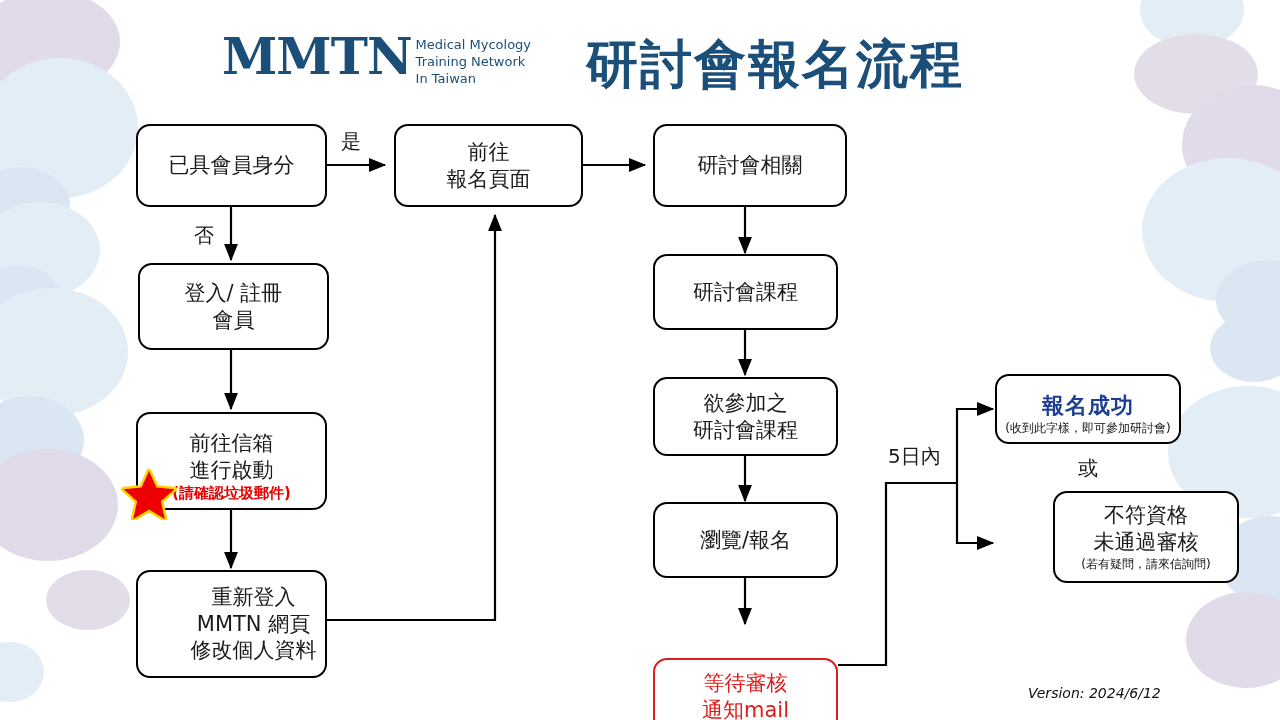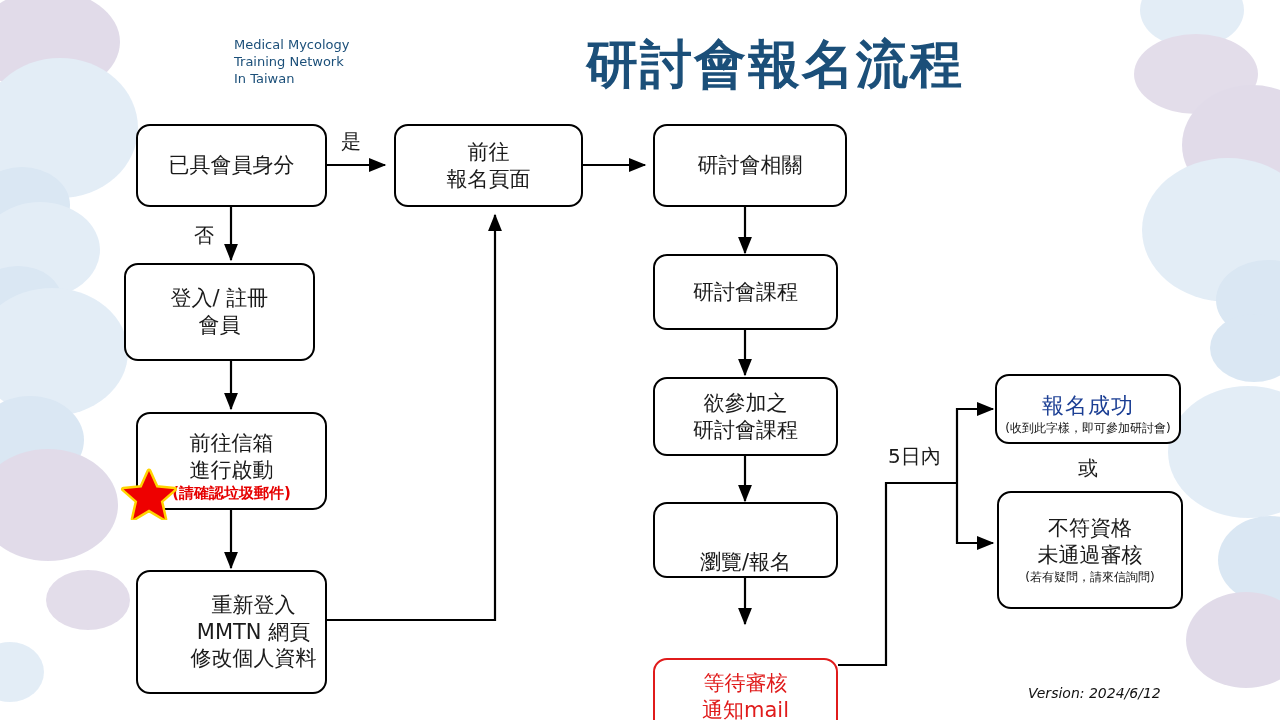--- a/index.html
+++ b/index.html
@@ -26,21 +26,21 @@
     justify-content:center;
     text-align:center;
     color:#1a1a1a;
     font-size:21px;
     line-height:1.28;
     z-index:3;
   }
   .node .ln{display:block;white-space:nowrap;}
   .node.red{border-color:#e01b1b;color:#e01b1b;}
   .node.blue-title .hl{
-    color:#1c3f94;font-weight:normal;font-size:22px;letter-spacing:1px;margin-top:9px;
+    color:#1c3f94;font-weight:bold;font-size:22px;letter-spacing:1px;margin-top:9px;
   }
   .sub{font-size:12px;line-height:1.2;color:#111;white-space:nowrap;margin-top:1px;}
   .note-red{color:#e60000;font-weight:bold;font-size:15px;white-space:nowrap;}
   .elabel{
     position:absolute;z-index:4;font-size:20px;color:#1a1a1a;white-space:nowrap;
   }
   #title{
     position:absolute;z-index:5;
     color:#1b4f79;
     font-weight:bold;
@@ -48,21 +48,21 @@
     letter-spacing:2px;
     white-space:nowrap;
     font-family:"DejaVu Sans","Liberation Sans",sans-serif;
   }
   #logo{position:absolute;z-index:5;display:flex;align-items:flex-start;}
   #logo .mark{
     font-family:"DejaVu Serif","Liberation Serif",serif;
     font-weight:bold;font-size:50px;color:#1b4f79;letter-spacing:-1px;line-height:1;
   }
   #logo .tagline{
-    margin-left:12px;margin-top:4px;
+    margin-left:4px;margin-top:4px;
     color:#1b4f79;font-size:13px;line-height:1.32;
     font-family:"DejaVu Sans","Liberation Sans",sans-serif;
     white-space:nowrap;
   }
   #version{
     position:absolute;z-index:5;
     font-style:italic;font-size:14px;color:#111;white-space:nowrap;
     font-family:"DejaVu Sans","Liberation Sans",sans-serif;
   }
   #star{position:absolute;z-index:6;}
@@ -93,20 +93,21 @@
       <ellipse cx="1228" cy="230" rx="86" ry="72" fill="#cddff0"></ellipse>
       <ellipse cx="1268" cy="300" rx="52" ry="40" fill="#bcd4ea"></ellipse>
       <ellipse cx="1254" cy="348" rx="44" ry="34" fill="#bcd4ea"></ellipse>
       <ellipse cx="1248" cy="452" rx="80" ry="66" fill="#cddff0"></ellipse>
       <ellipse cx="1270" cy="560" rx="52" ry="44" fill="#bcd4ea"></ellipse>
       <ellipse cx="1246" cy="640" rx="60" ry="48" fill="#c9bfd8"></ellipse>
     </g>
   </svg>
 
   <div id="logo" style="left:222px;top:32px;">
+    <span class="mark">MMTN</span>
     <span class="tagline">
       <span>Medical Mycology</span><br>
       <span>Training Network</span><br>
       <span>In Taiwan</span>
     </span>
   </div>
 
   <div id="title" style="left:586px;top:30px;">研討會報名流程</div>
 
   <svg class="layer edges" viewBox="0 0 1280 720" xmlns="http://www.w3.org/2000/svg">
@@ -140,37 +141,37 @@
       <path d="M838,665 L886,665 L886,483 L957,483"></path>
       <path d="M957,483 L957,409 L993,409" marker-end="url(#ah)"></path>
       <path d="M957,483 L957,543 L993,543" marker-end="url(#ah)"></path>
     </g>
   </svg>
 
   <div class="node" style="left:136px;top:124px;width:191px;height:83px;">
     <span class="ln">已具會員身分</span>
   </div>
 
-  <div class="node" style="left:124px;top:263px;width:191px;height:98px;">
+  <div class="node" style="left:138px;top:263px;width:191px;height:87px;">
     <span class="ln">登入/ 註冊</span>
     <span class="ln">會員</span>
   </div>
 
   <div class="node" style="left:136px;top:412px;width:191px;height:98px;justify-content:flex-start;padding-top:16px;">
     <span class="ln">前往信箱</span>
     <span class="ln">進行啟動</span>
     <span class="note-red">(請確認垃圾郵件)</span>
   </div>
 
   <svg id="star" style="left:121px;top:468px;width:56px;height:52px;" viewBox="0 0 56 52" xmlns="http://www.w3.org/2000/svg">
     <polygon points="28,3 35.4,19.6 53.5,21.2 39.8,33.2 43.8,51 28,41.6 12.2,51 16.2,33.2 2.5,21.2 20.6,19.6" fill="#ee0000" stroke="#ffd400" stroke-width="5" stroke-linejoin="round"></polygon>
     <polygon points="28,3 35.4,19.6 53.5,21.2 39.8,33.2 43.8,51 28,41.6 12.2,51 16.2,33.2 2.5,21.2 20.6,19.6" fill="#ee0000"></polygon>
   </svg>
 
-  <div class="node" style="left:136px;top:570px;width:191px;height:124px;padding-left:44px;">
+  <div class="node" style="left:136px;top:570px;width:191px;height:108px;padding-left:44px;">
     <span class="ln">重新登入</span>
     <span class="ln">MMTN 網頁</span>
     <span class="ln">修改個人資料</span>
   </div>
 
   <div class="node" style="left:394px;top:124px;width:189px;height:83px;">
     <span class="ln">前往</span>
     <span class="ln">報名頁面</span>
   </div>
 
@@ -180,35 +181,35 @@
 
   <div class="node" style="left:653px;top:254px;width:185px;height:76px;">
     <span class="ln">研討會課程</span>
   </div>
 
   <div class="node" style="left:653px;top:377px;width:185px;height:79px;justify-content:center;">
     <span class="ln">欲參加之</span>
     <span class="ln">研討會課程</span>
   </div>
 
-  <div class="node" style="left:653px;top:502px;width:185px;height:76px;justify-content:flex-end;">
+  <div class="node" style="left:653px;top:502px;width:185px;height:76px;">
     <span class="ln">瀏覽/報名</span>
   </div>
 
   <div class="node red" style="left:653px;top:626px;width:185px;height:78px;margin-top:32px;">
     <span class="ln">等待審核</span>
     <span class="ln">通知mail</span>
   </div>
 
   <div class="node blue-title" style="left:995px;top:374px;width:186px;height:70px;">
     <span class="ln hl">報名成功</span>
     <span class="sub">(收到此字樣，即可參加研討會)</span>
   </div>
 
-  <div class="node" style="left:997px;top:491px;width:186px;height:118px;">
+  <div class="node" style="left:1053px;top:491px;width:186px;height:92px;">
     <span class="ln">不符資格</span>
     <span class="ln">未通過審核</span>
     <span class="sub">(若有疑問，請來信詢問)</span>
   </div>
 
   <div class="elabel" style="left:341px;top:128px;">是</div>
   <div class="elabel" style="left:194px;top:222px;">否</div>
   <div class="elabel" style="left:888px;top:443px;">5日內</div>
   <div class="elabel" style="left:1078px;top:455px;">或</div>
 

